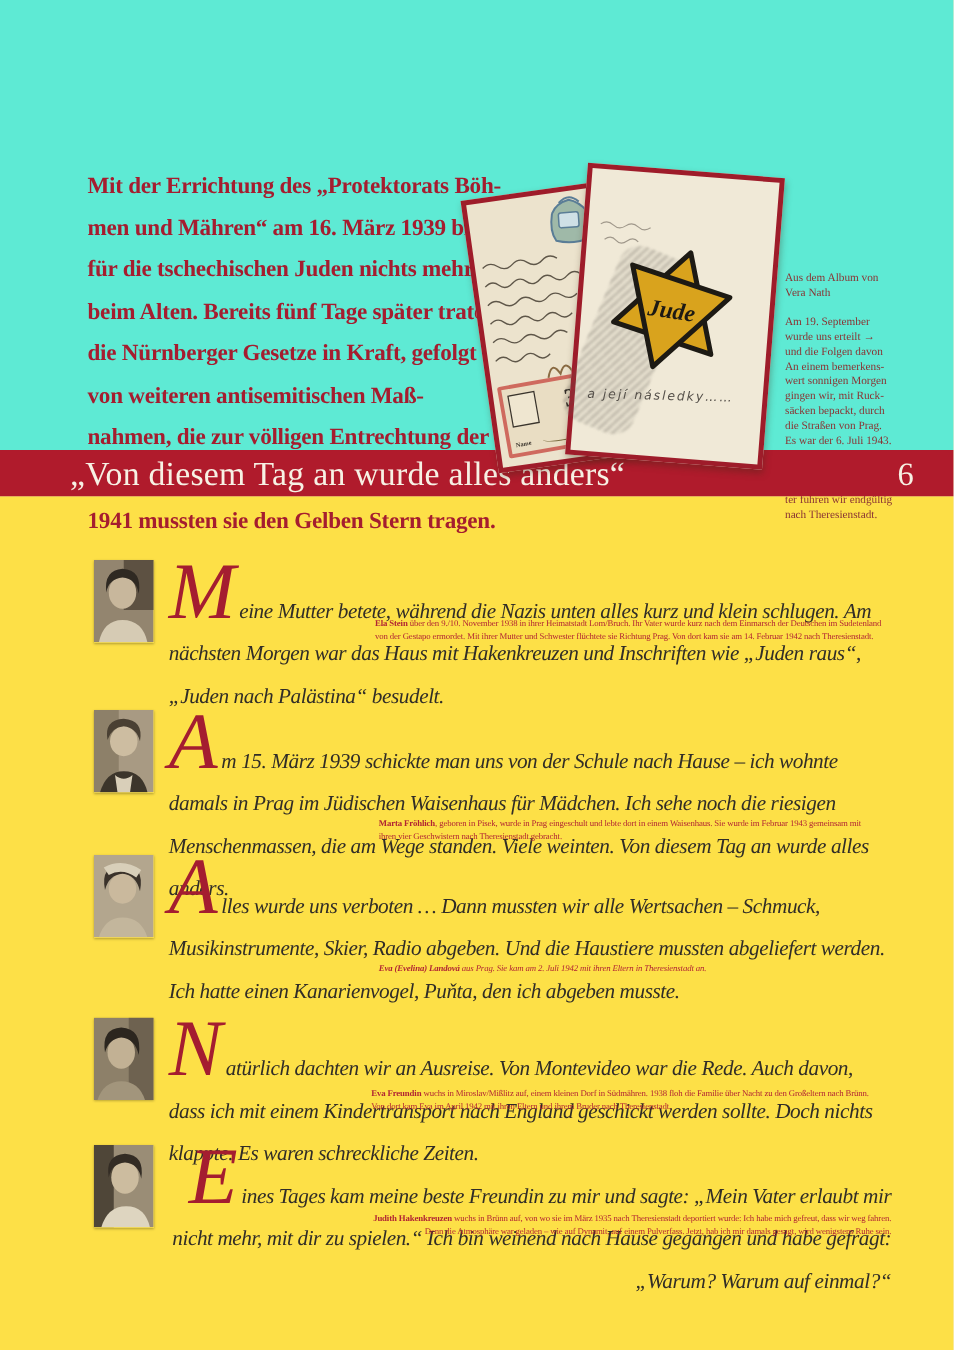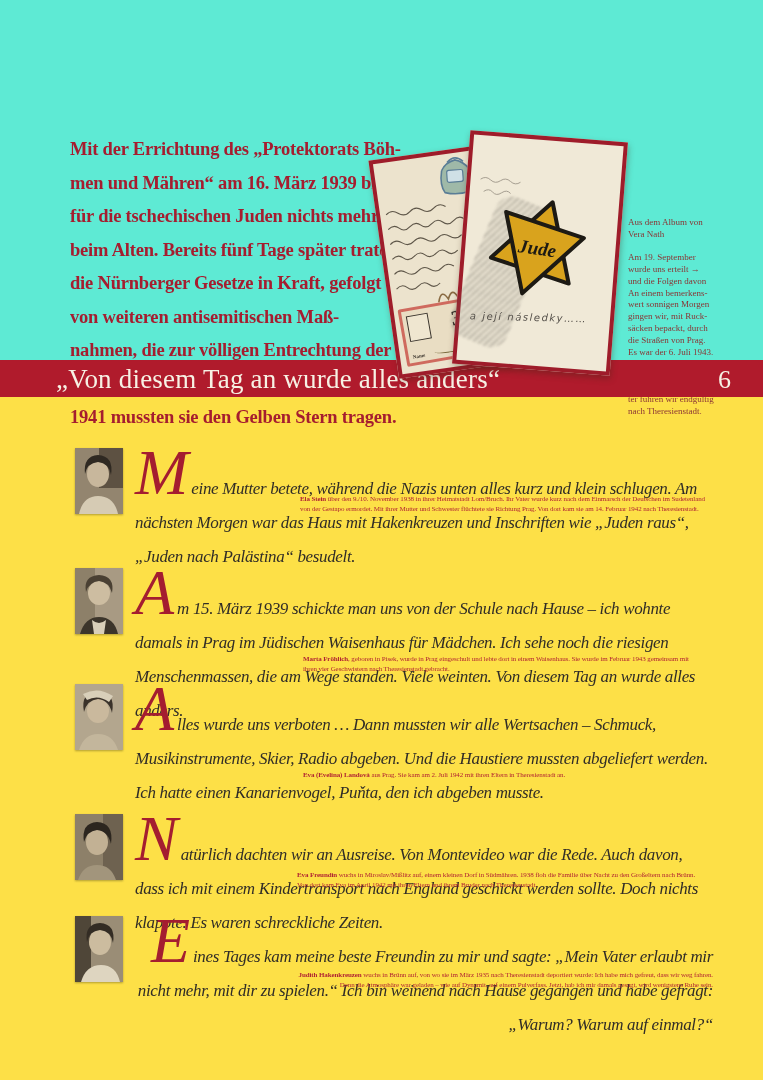--- a/index.html
+++ b/index.html
@@ -73,21 +73,21 @@
     margin-right:4px;letter-spacing:-1px;vertical-align:baseline;
   }
   .attr{
     position:absolute;margin:0;color:#b12433;
     font-size:7px;line-height:10px;letter-spacing:-0.1px;font-family:"Liberation Serif", serif;
   }
   .attr strong{font-weight:bold;}
   .attr-em{}
   .t1 .attr{left:165px;top:46px;width:410px;}
   .t2 .attr{left:168px;top:86px;width:400px;}
-  .t3 .attr{left:168px;top:86px;width:430px;}
+  .t3 .attr{left:168px;top:86px;width:430px;font-style:italic;}
   .t4 .attr{left:162px;top:56px;width:408px;}
   .t5 .attr{left:162px;top:54px;width:416px;}
 </style>
 </head>
 <body>
 
 <div class="poster">
 
   <div class="top-section">
 

